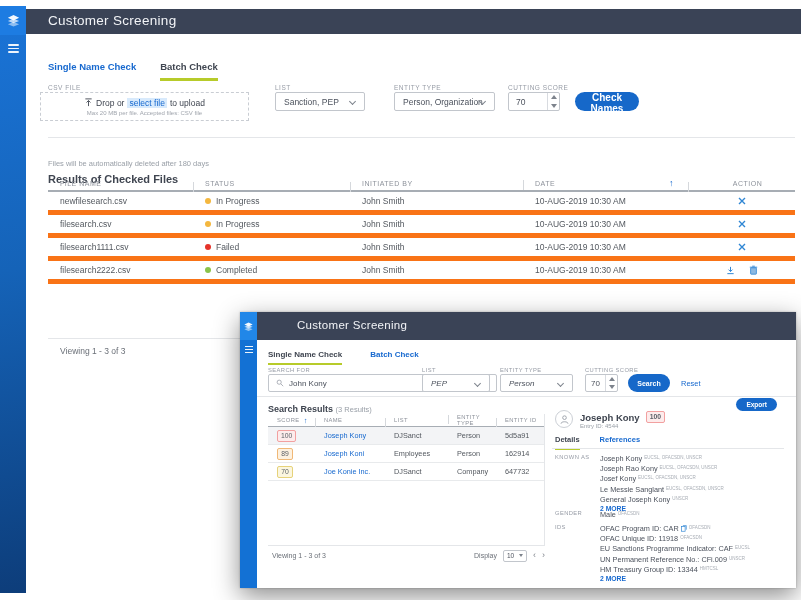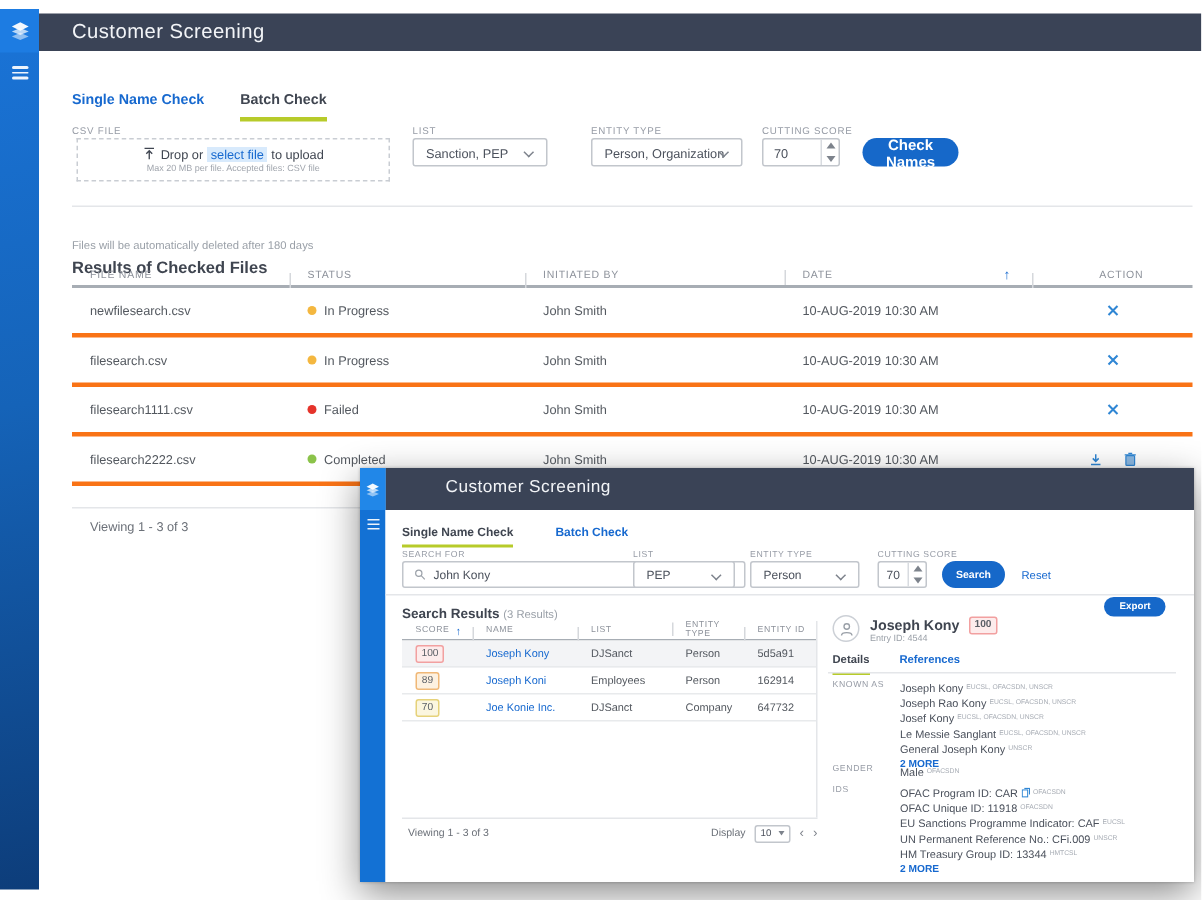--- a/index.html
+++ b/index.html
@@ -13,21 +13,21 @@
   .burger { margin:9px auto 0; width:11px; display:flex; flex-direction:column; gap:2px; cursor:pointer; }
   .burger i { display:block; height:1.5px; background:rgba(255,255,255,.92); border-radius:1px; }
   .m-header { position:absolute; left:26px; top:9px; right:0; height:25px; background:#3a4356; z-index:0; }
   .m-title { position:absolute; left:22px; top:4px; font-size:13.5px; color:#f2f4f7; letter-spacing:.3px; font-weight:400; }
 
   .m-tabs { position:absolute; left:48px; top:61px; display:flex; gap:24px; font-size:9.5px; font-weight:bold; }
   .tab-blue { color:#1769cf; padding-bottom:6px; cursor:pointer; }
   .tab-active { color:#3f4550; padding-bottom:6px; border-bottom:3px solid #b7cb2a; cursor:pointer; }
 
   .f-label { position:absolute; font-size:6.5px; color:#979ca6; letter-spacing:.5px; }
-  .dropzone { position:absolute; left:51px; top:92px; width:209px; height:29px;
+  .dropzone { position:absolute; left:40px; top:92px; width:209px; height:29px;
     border:1px dashed #c9cdd3; display:flex; flex-direction:column; align-items:center; justify-content:center; }
   .dz-line { font-size:8.5px; color:#3f4550; display:flex; align-items:center; gap:3px; }
   .dz-sel { color:#1769cf; background:#d8eafc; padding:0 2px; cursor:pointer; }
   .dz-hint { font-size:6px; color:#a0a5ad; margin-top:2px; }
 
   .selbox { position:absolute; height:19px; border:1px solid #c2c6cc; border-radius:2px; background:#fff;
     display:flex; align-items:center; padding-left:8px; font-size:8.5px; color:#4b515c; cursor:pointer; }
   .chev { position:absolute; right:9px; top:6px; width:5px; height:5px;
     border-right:1.2px solid #7d838c; border-bottom:1.2px solid #7d838c; transform:rotate(45deg); }
   .numbox { position:absolute; left:508px; top:92px; width:52px; height:19px; border:1px solid #c2c6cc;
@@ -46,21 +46,21 @@
   .m-res-sub { position:absolute; left:48px; top:159px; font-size:7.5px; color:#9aa0a8; }
 
   .m-table { position:absolute; left:48px; top:176px; width:747px; }
   .m-thead { display:flex; height:16px; align-items:center; border-bottom:2px solid #a7adb4;
     font-size:7px; color:#8d929b; letter-spacing:.5px; }
   .m-thead > div { position:relative; padding-left:12px; }
   .m-thead > div.sep::before { content:""; position:absolute; left:0; top:2px; width:1px; height:10px; background:#d5d8dc; }
   .mc-file { width:145px; } .mc-status { width:157px; } .mc-init { width:173px; } .mc-date { width:165px; display:flex; align-items:center; justify-content:space-between; }
   .mc-action { flex:1; text-align:center; }
   .sort-up { color:#1769cf; font-size:9px; margin-right:14px; cursor:pointer; }
-  .m-row { display:flex; height:33px; align-items:center; border-bottom:3px solid #f97316; font-size:8.5px; color:#53585f; }
+  .m-row { display:flex; height:23px; align-items:center; border-bottom:5px solid #f97316; font-size:8.5px; color:#53585f; }
   .m-row > div { padding-left:12px; }
   .m-row .mc-action { display:flex; align-items:center; justify-content:center; gap:14px; padding-left:0; }
   .dot { display:inline-block; width:6px; height:6px; border-radius:50%; margin-right:5px; vertical-align:0; }
   .act { cursor:pointer; display:inline-flex; }
 
   .m-footline { position:absolute; left:48px; top:338px; width:747px; height:1px; background:#e4e6e9; }
   .m-viewing { position:absolute; left:60px; top:346px; font-size:8.5px; color:#6b7078; }
 
   
   .overlay { position:absolute; left:240px; top:312px; width:556px; height:276px; background:#fff;
@@ -73,21 +73,21 @@
   .o-title { position:absolute; left:40px; top:7px; font-size:11.5px; color:#f2f4f7; letter-spacing:.3px; }
   .o-body { position:absolute; left:17px; top:28px; right:0; bottom:0; background:#fff; }
 
   .o-tabs { position:absolute; left:11px; top:10px; display:flex; gap:28px; font-size:8px; font-weight:bold; }
   .o-tabs .tab-active { padding-bottom:4px; border-bottom:2.5px solid #b7cb2a; }
   .o-label { position:absolute; font-size:5.8px; color:#979ca6; letter-spacing:.4px; }
   .o-input { position:absolute; left:11px; top:34px; width:229px; height:18px; border:1px solid #c2c6cc; border-radius:2px;
     display:flex; align-items:center; padding:0 7px; gap:5px; font-size:8px; color:#4b515c; }
   .o-input .grow { flex:1; }
   .o-clear { color:#8a8f99; font-size:9px; cursor:pointer; }
-  .o-sel { height:18px; font-size:8px; }
+  .o-sel { height:18px; font-size:8px;font-style:italic; }
   .o-sel .chev { top:6px; }
   .o-num { position:absolute; left:328px; top:34px; width:33px; height:18px; border:1px solid #c2c6cc; border-radius:2px; display:flex; align-items:center; }
   .o-num .numval { font-size:8px; padding-left:5px; }
   .o-search-btn { left:371px; top:34px; width:42px; height:18px; border-radius:9px; font-size:7px; }
   .o-reset { position:absolute; left:424px; top:39px; font-size:7.5px; font-weight:normal; color:#1769cf; cursor:pointer; }
   .o-div { position:absolute; left:0; top:56px; width:539px; height:1px; background:#e4e6e9; }
 
   .o-res-title { position:absolute; left:11px; top:64px; font-size:9px; font-weight:bold; color:#3f4550; }
   .o-res-count { font-weight:normal; color:#9aa0a8; font-size:7.5px; }
   .o-export { position:absolute; right:19px; top:58px; height:13px; padding:0 10px; border-radius:7px; font-size:6.5px;

